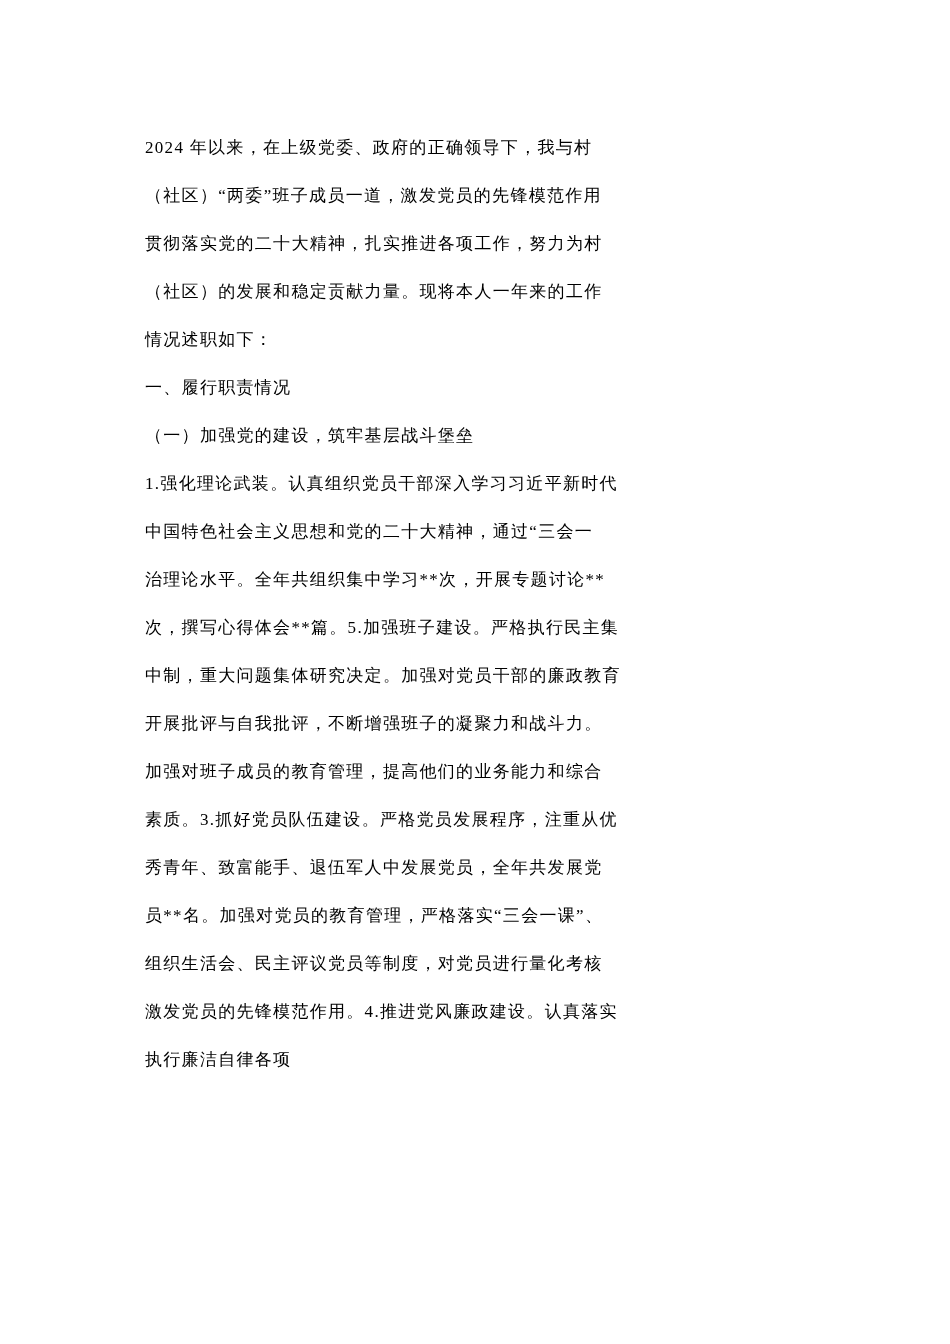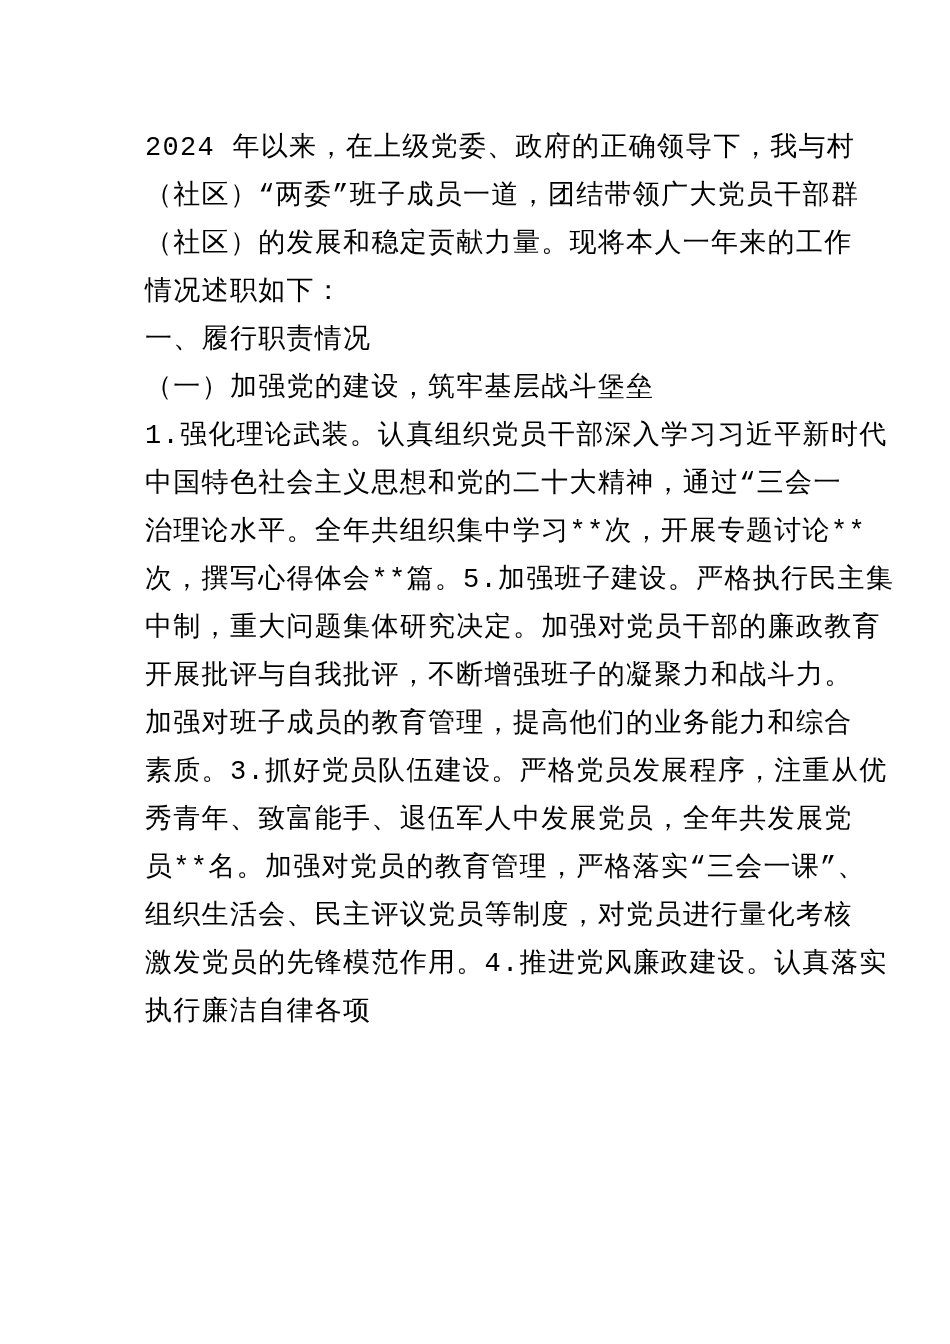--- a/index.html
+++ b/index.html
@@ -20,38 +20,39 @@
       width: 950px;
       height: 1344px;
       background: #ffffff;
     }
     .text-block {
       position: absolute;
       left: 145px;
       top: 124px;
       width: 662px;
       color: #000000;
-      font-family: Liberation Mono, monospace;
-      font-size: 27px;
+      font-family: Liberation Serif, serif;
+      font-size: 17px;
       line-height: 48.0px;
       letter-spacing: 1.3px;
     }
     .line {
       display: block;
       white-space: nowrap;
       height: 48px;
     }
   </style>
 </head>
 <body>
 
 <div class="page">
   <div class="text-block">
     <span class="line">2024 年以来，在上级党委、政府的正确领导下，我与村</span>
-    <span class="line">（社区）“两委”班子成员一道，团结带领广大党员干部群</span>
+    <span class="line">（社区）“两委”班子成员一道，激发党员的先锋模范作用</span>
+    <span class="line">贯彻落实党的二十大精神，扎实推进各项工作，努力为村</span>
     <span class="line">（社区）的发展和稳定贡献力量。现将本人一年来的工作</span>
     <span class="line">情况述职如下：</span>
     <span class="line">一、履行职责情况</span>
     <span class="line">（一）加强党的建设，筑牢基层战斗堡垒</span>
     <span class="line">1.强化理论武装。认真组织党员干部深入学习习近平新时代</span>
     <span class="line">中国特色社会主义思想和党的二十大精神，通过“三会一</span>
     <span class="line">治理论水平。全年共组织集中学习**次，开展专题讨论**</span>
     <span class="line">次，撰写心得体会**篇。5.加强班子建设。严格执行民主集</span>
     <span class="line">中制，重大问题集体研究决定。加强对党员干部的廉政教育</span>
     <span class="line">开展批评与自我批评，不断增强班子的凝聚力和战斗力。</span>

